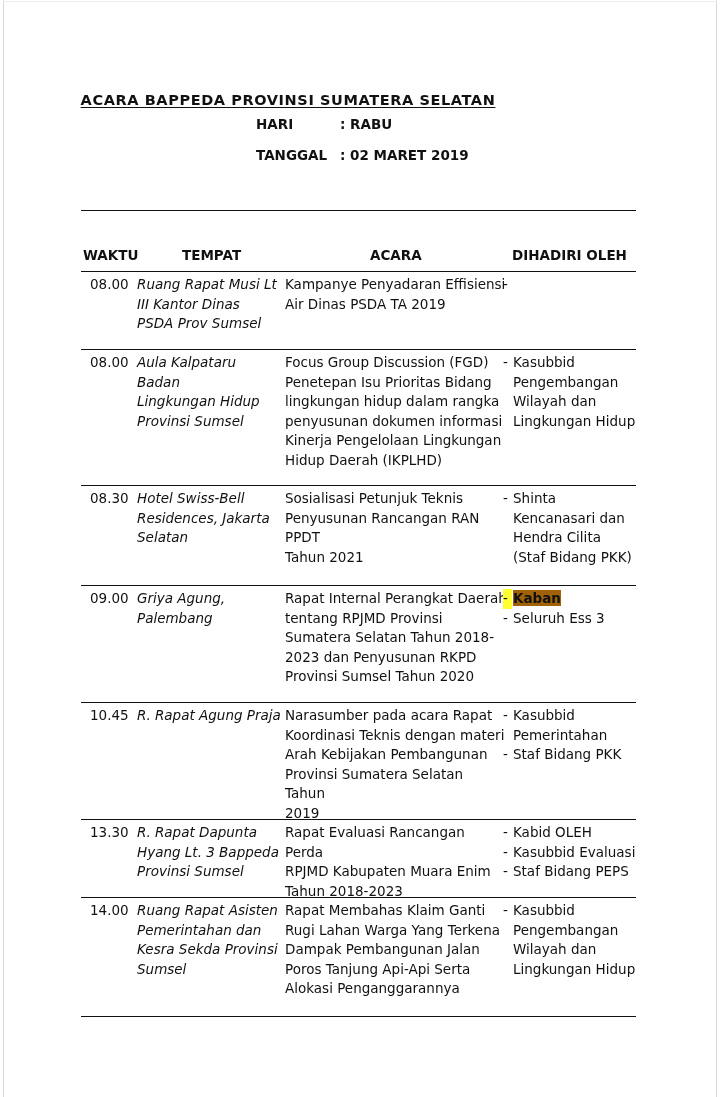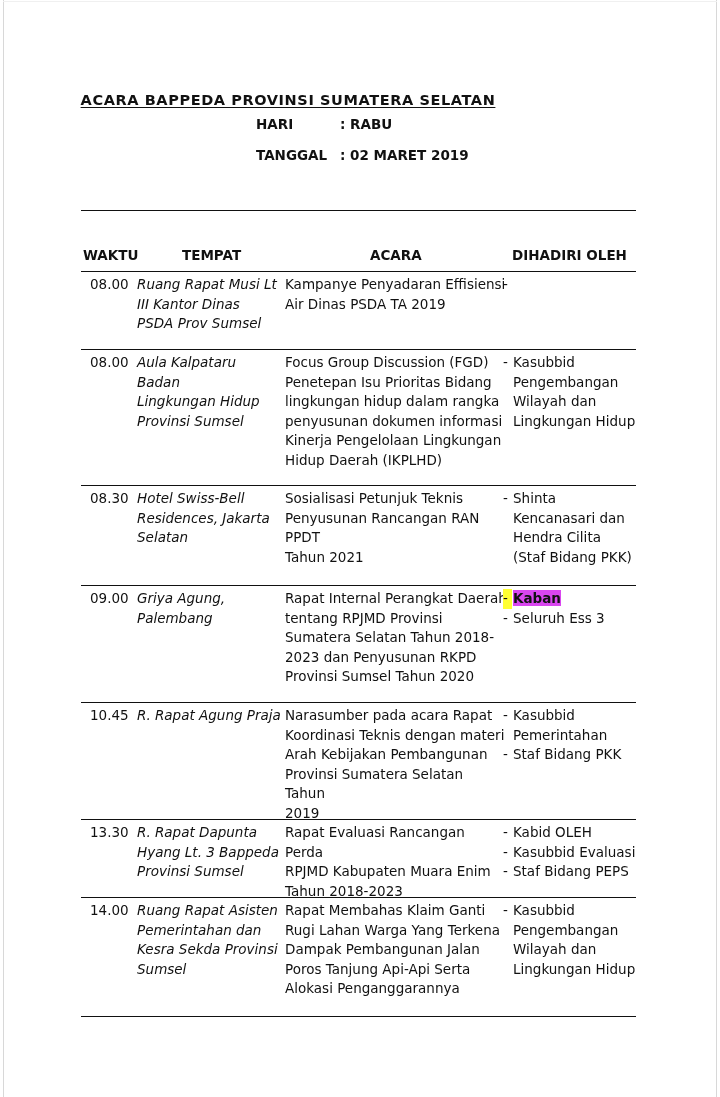--- a/index.html
+++ b/index.html
@@ -102,21 +102,21 @@
     <div class="hr" style="top: 585px;"></div>
     <div class="row" style="top: 589px;">
       <div class="cell c-time">09.00</div>
       <div class="cell c-place">Griya Agung,
 Palembang</div>
       <div class="cell c-event">Rapat Internal Perangkat Daerah
 tentang RPJMD Provinsi
 Sumatera Selatan Tahun 2018-
 2023 dan Penyusunan RKPD
 Provinsi Sumsel Tahun 2020</div>
-      <div class="cell c-att"><span class="att-item"><span class="dash" style="background: rgb(255, 255, 51); padding-right: 4px;">-</span><span class="bold" style="background: #d946ef;">Kaban</span></span><span class="att-item"><span class="dash">-</span><span>Seluruh Ess 3</span></span></div>
+      <div class="cell c-att"><span class="att-item"><span class="dash" style="background: rgb(255, 255, 51); padding-right: 4px;">-</span><span class="bold" style="background: #a16207;">Kaban</span></span><span class="att-item"><span class="dash">-</span><span>Seluruh Ess 3</span></span></div>
     </div>
     <div class="hr" style="top: 702px;"></div>
     <div class="row" style="top: 706px;">
       <div class="cell c-time">10.45</div>
       <div class="cell c-place">R. Rapat Agung Praja</div>
       <div class="cell c-event">Narasumber pada acara Rapat
 Koordinasi Teknis dengan materi
 Arah Kebijakan Pembangunan
 Provinsi Sumatera Selatan Tahun
 2019</div>

